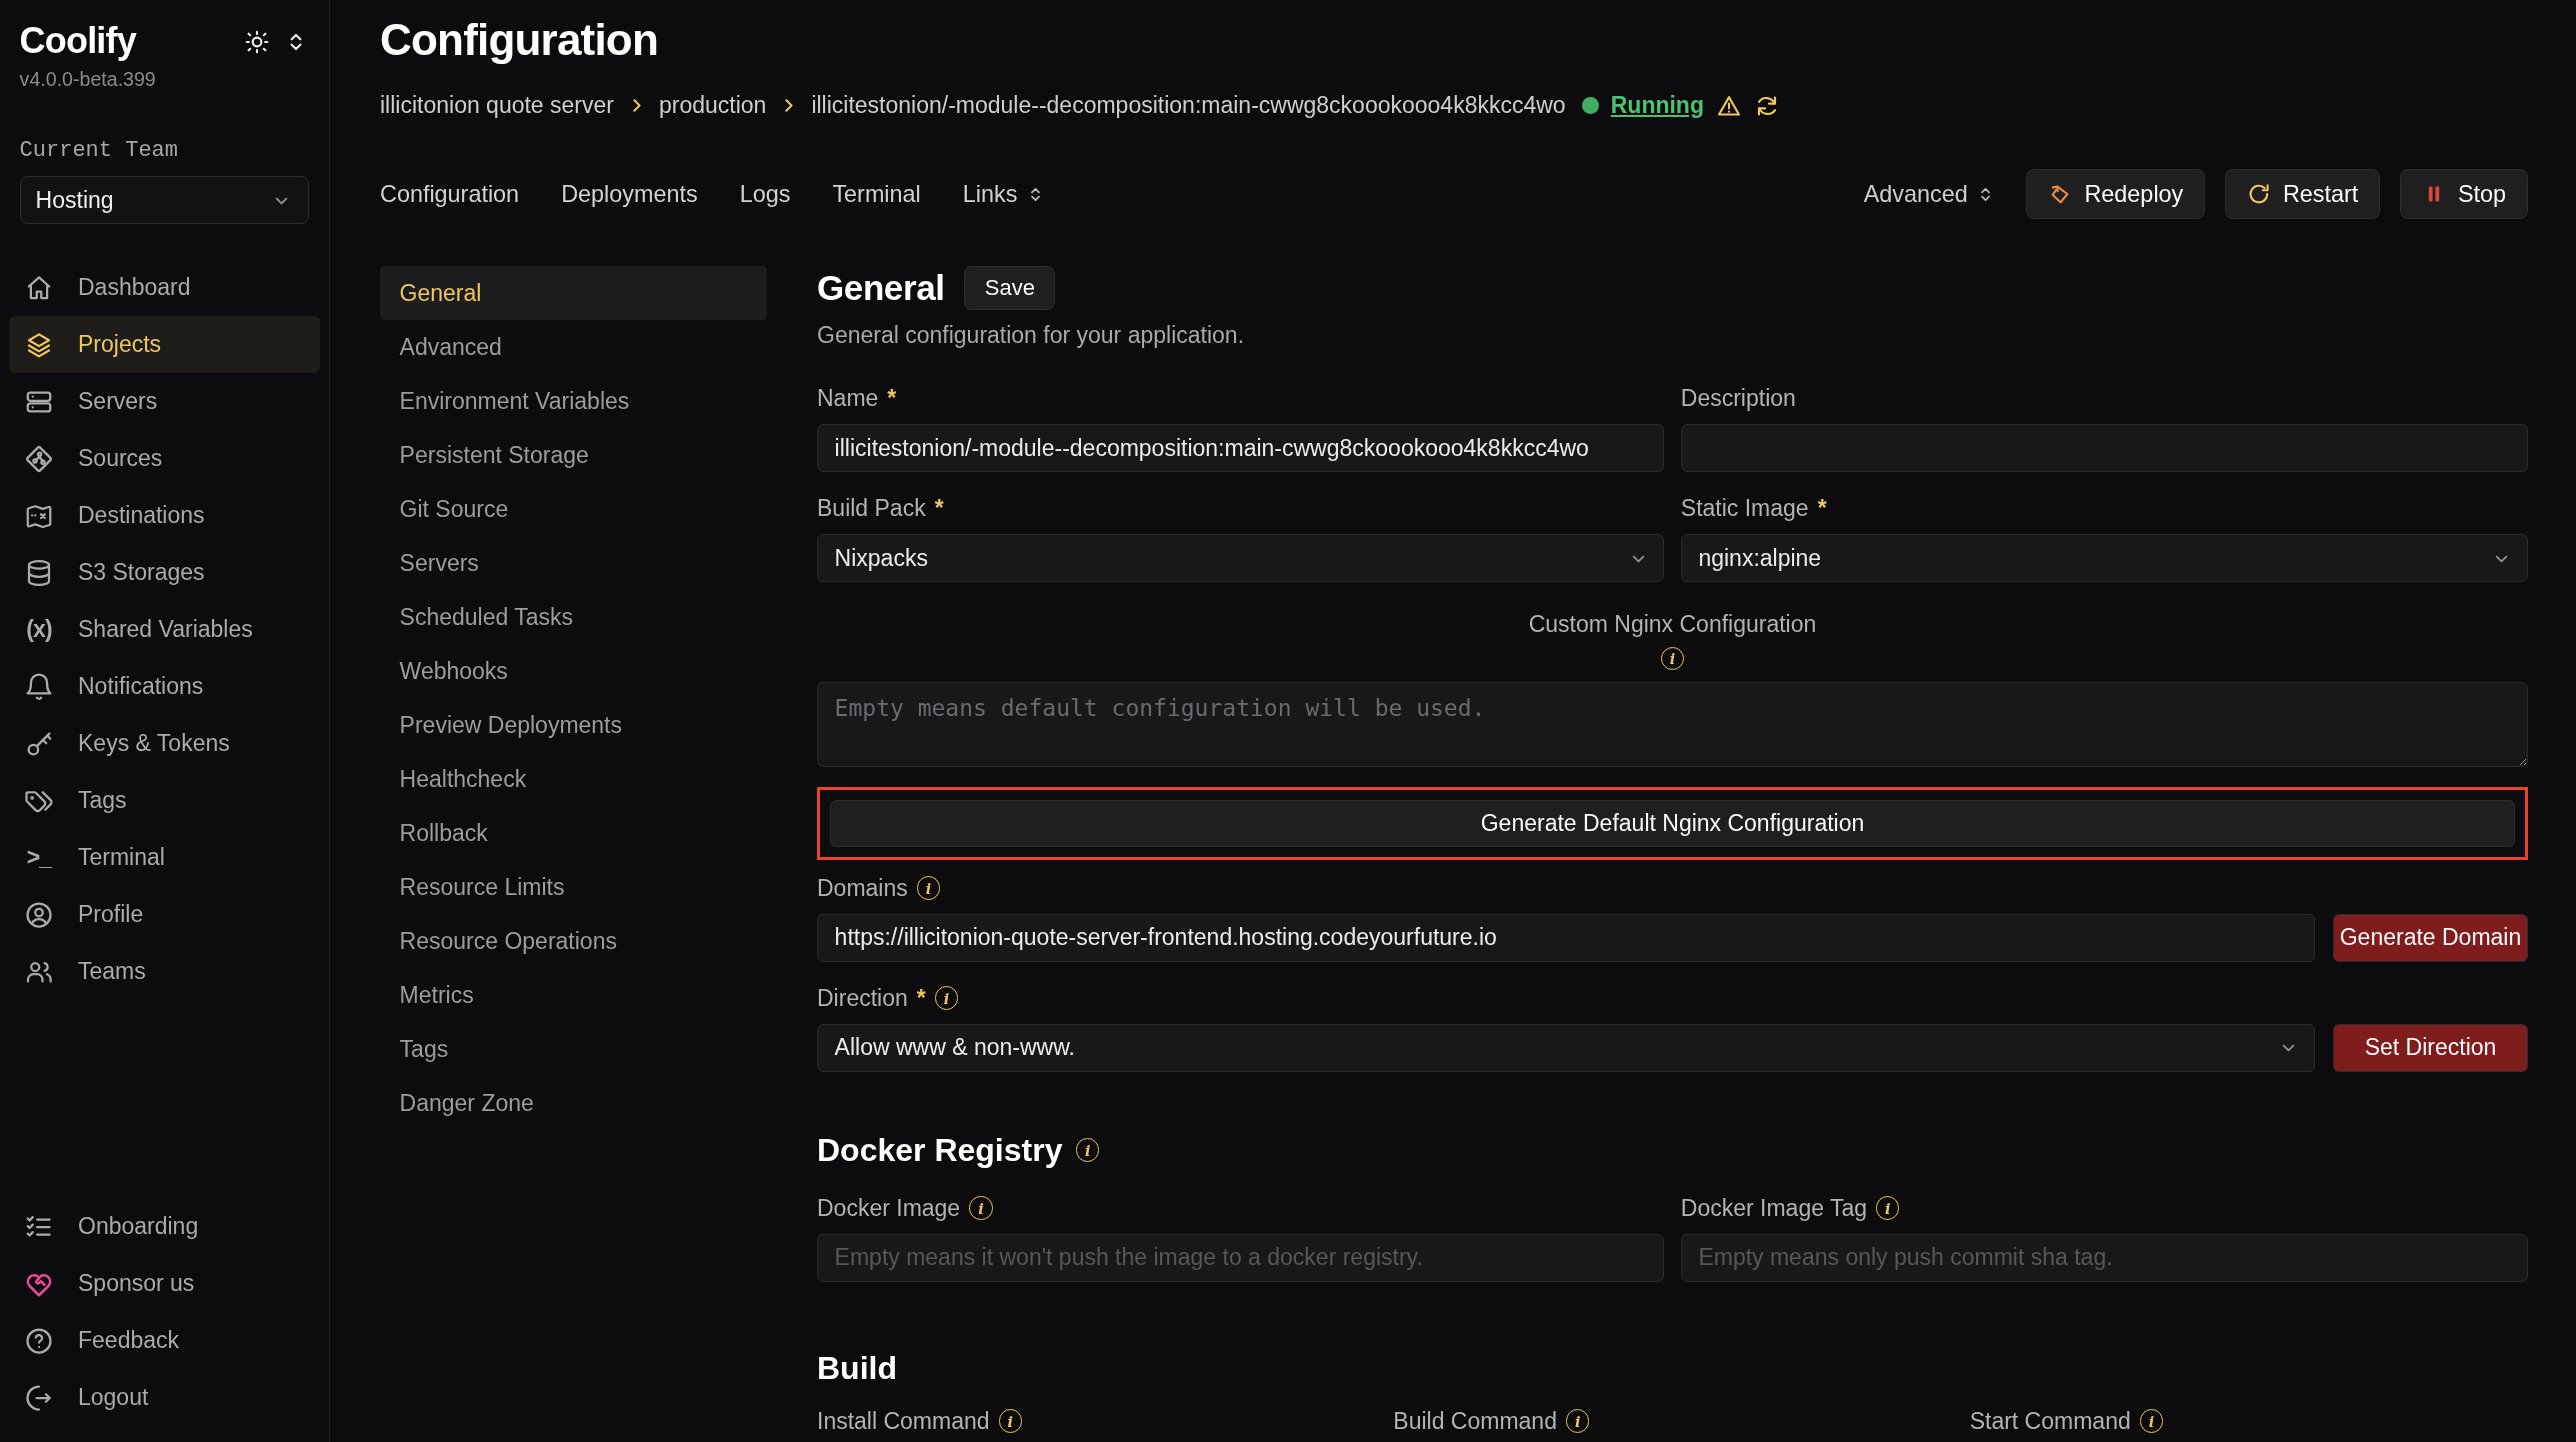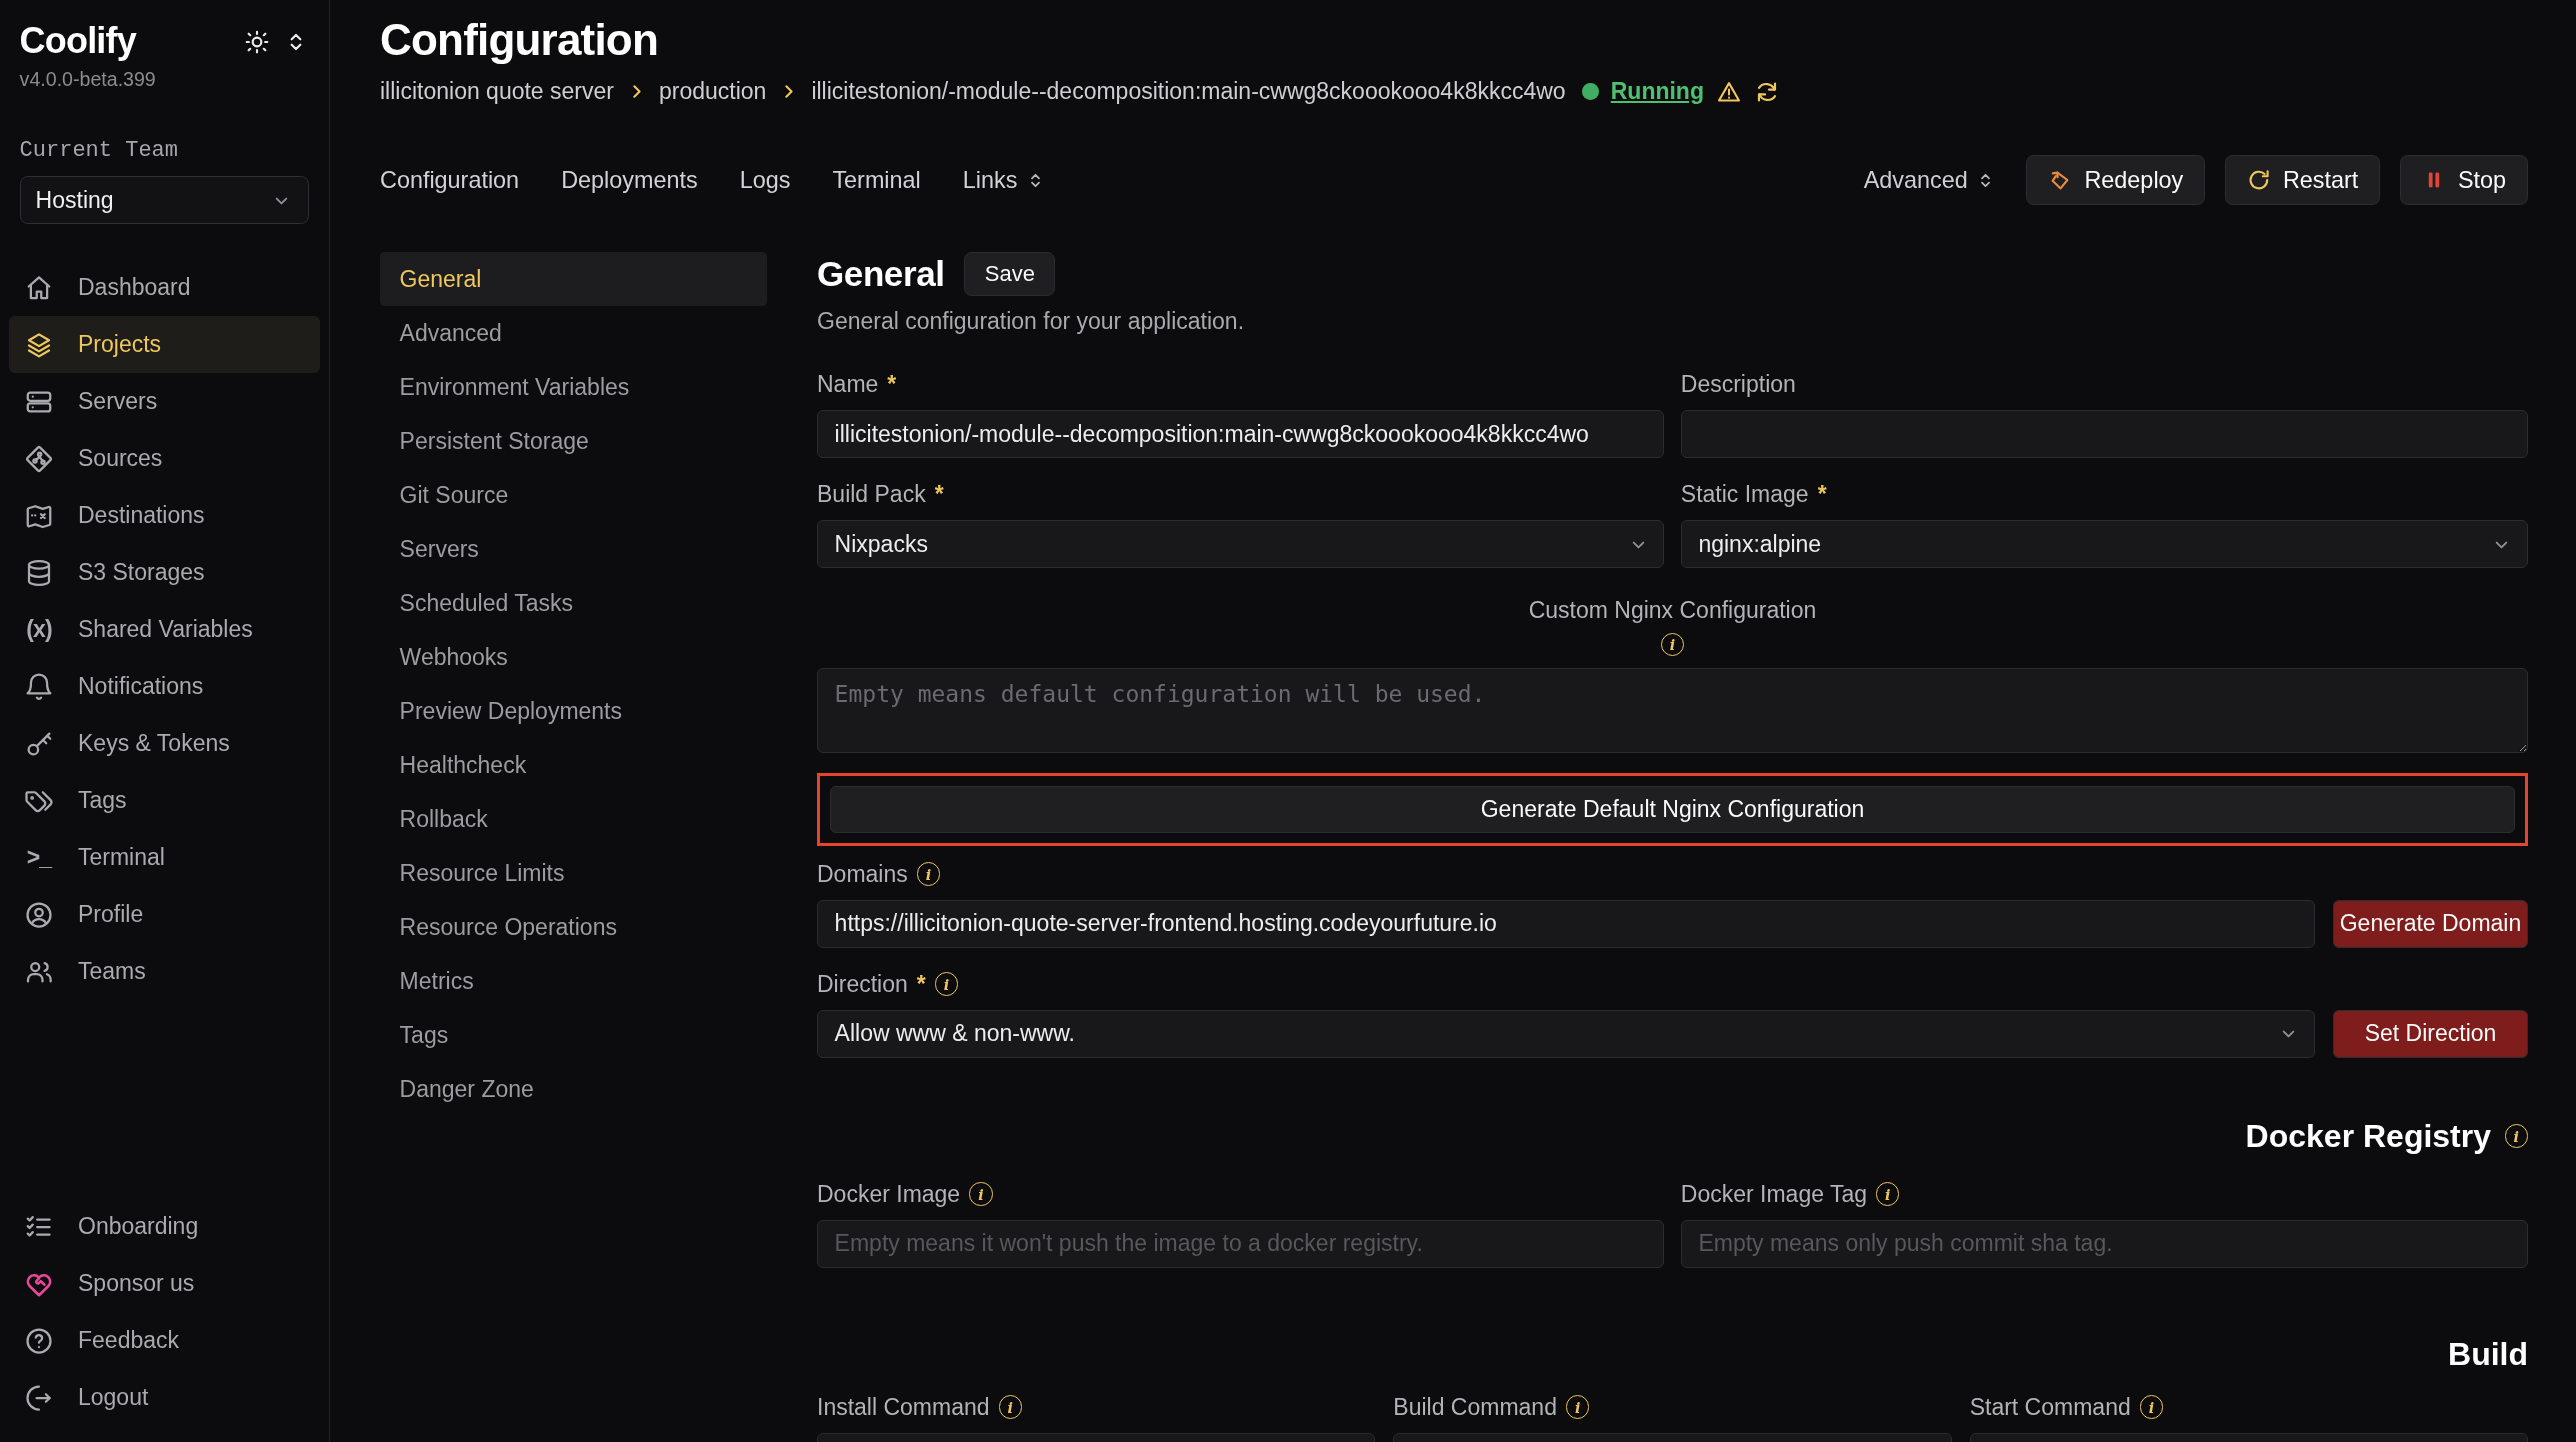--- a/index.html
+++ b/index.html
@@ -43,21 +43,21 @@
   }
   .nav-item svg { width:30px; height:30px; flex:none; }
   .nav-item.active { background:#1e1d1a; color:#efc75e; }
   .glyph-icon { width:30px; text-align:center; font-weight:700; font-size:23px; letter-spacing:-0.8px; }
   .pink { color:#ec4899; }
   .side-footer { margin-top:auto; display:flex; flex-direction:column; }
 
   
   .main { flex:1; padding:15px 48px 0 50px; display:flex; flex-direction:column; min-width:0; }
   .page-title { font-size:44px; font-weight:700; color:#ffffff; letter-spacing:-0.8px; }
-  .crumbs { display:flex; align-items:center; gap:12px; margin-top:13px; color:#cfcfd3; white-space:nowrap; }
+  .crumbs { display:flex; align-items:center; gap:12px; margin-top:27px; color:#cfcfd3; white-space:nowrap; }
   .crumb-sep svg { width:21px; height:21px; color:#efc75e; }
   .status-dot { width:16.6px; height:16.6px; border-radius:50%; background:#41ad63; margin-left:4.5px; }
   .status-link { color:#4cc271; font-weight:700; text-decoration:underline; }
   .ic34 svg { width:26px; height:26px; }
   .yellow { color:#efc75e; }
 
   .tabbar { display:flex; align-items:center; margin-top:50px; }
   .tabs { display:flex; align-items:center; gap:42px; color:#d3d3d7; font-size:23.4px; }
   .tab { display:flex; align-items:center; gap:7.6px; cursor:pointer; }
   .tab svg { width:21px; height:21px; color:#b9b9be; }
@@ -120,21 +120,21 @@
   .redbox { margin-top:13.6px; border:3.8px solid #e8432c; padding:9.8px; }
   .btn-block {
     width:100%; height:47px; background:#1f1f22; border:1.5px solid #2d2d31; border-radius:6px;
     color:#fafafa; font-size:23px; display:flex; align-items:center; justify-content:center; cursor:pointer;
   }
   .row-flex { display:flex; gap:18px; align-items:stretch; }
   .row-flex .grow { flex:1; min-width:0; }
   .side-btn { min-width:195px; display:flex; align-items:center; justify-content:center;
     height:48px; background:#7f1d1d; border:1.5px solid #2d2d31; border-radius:6px;
     color:#fafafa; font-size:23px; cursor:pointer; white-space:nowrap; }
-  .h3 { font-size:32px; font-weight:700; color:#ffffff; display:flex; align-items:center; gap:13.6px;justify-content:flex-end; }
+  .h3 { font-size:32px; font-weight:700; color:#ffffff; display:flex; align-items:center; gap:13.6px; }
 
   .mt48 { margin-top:36px; } .mt38 { margin-top:29px;flex-direction:column; } .mt30 { margin-top:23px; }
   .mt20 { margin-top:15px; } .mt34 { margin-top:26px; }
   .mt80 { margin-top:60px; } .mt90 { margin-top:68px; } .mt28 { margin-top:21px; }
 </style>
 </head>
 <body>
 
 <aside class="sidebar">
   <div class="side-head">

